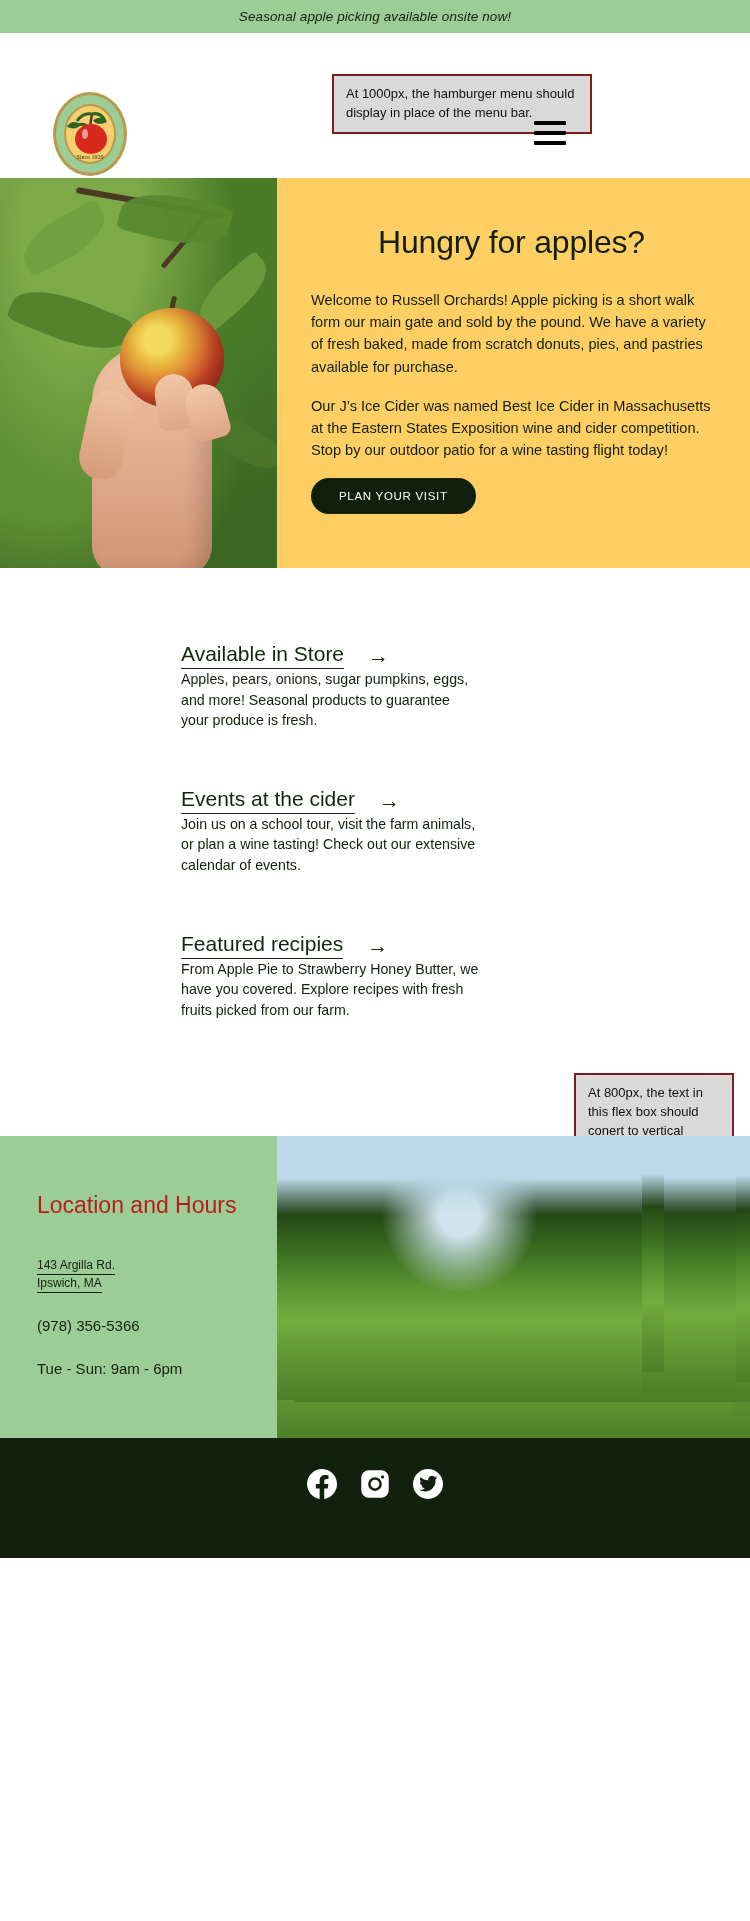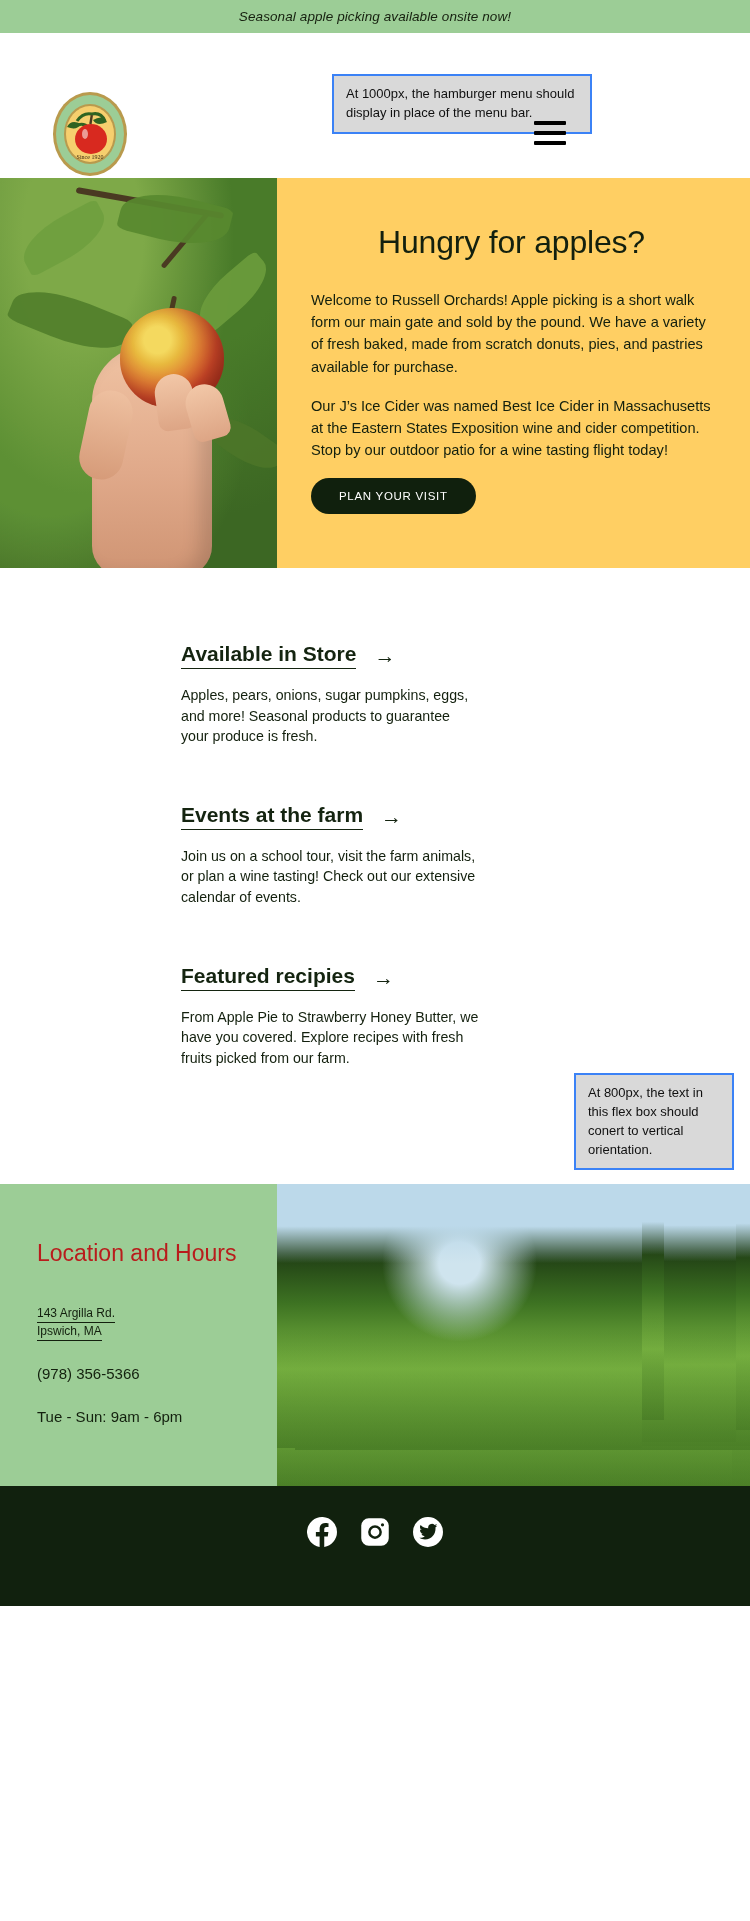--- a/index.html
+++ b/index.html
@@ -35,21 +35,21 @@
   .logo {
     position: absolute;
     left: 51px;
     top: 58px;
     width: 78px;
     height: 86px;
   }
   .annotation {
     position: absolute;
     background: #d9d9d9;
-    border: 2px solid #3b82f6;
+    border: 2px solid #7f1d1d;
     padding: 9px 12px;
     font-size: 13px;
     line-height: 1.45;
     color: #111;
   }
   .annot-menu {
     left: 332px;
     top: 41px;
     width: 260px;
   }
@@ -189,25 +189,23 @@
   .mid {
     position: relative;
     padding: 74px 0 60px 0;
     background: #ffffff;
   }
   .mid-block { margin-left: 181px; max-width: 300px; margin-bottom: 56px; }
   .mid-block:last-of-type { margin-bottom: 0; }
   .mid-head {
     display: inline-flex;
     align-items: center;
-    gap: 18px;
-    margin-bottom: 16px;
+    gap: 24px;
     text-decoration: none;
     cursor: pointer;
-    font-weight: bold;
   }
   .mid-head-text {
     font-size: 21px;
     color: #142410;
     border-bottom: 1.6px solid #142410;
     padding-bottom: 2px;
     white-space: nowrap;
   }
   .mid-arrow { font-size: 21px; color: #142410; line-height: 1; }
   .mid-body {
@@ -357,21 +355,21 @@
   <div class="mid-block">
     <a class="mid-head">
       <span class="mid-head-text">Available in Store</span>
       <span class="mid-arrow">→</span>
     </a>
     <p class="mid-body">Apples, pears, onions, sugar pumpkins, eggs, and more! Seasonal products to guarantee your produce is fresh.</p>
   </div>
 
   <div class="mid-block">
     <a class="mid-head">
-      <span class="mid-head-text">Events at the farm</span>
+      <span class="mid-head-text">Events at the cider</span>
       <span class="mid-arrow">→</span>
     </a>
     <p class="mid-body">Join us on a school tour, visit the farm animals, or plan a wine tasting! Check out our extensive calendar of events.</p>
   </div>
 
   <div class="mid-block">
     <a class="mid-head">
       <span class="mid-head-text">Featured recipies</span>
       <span class="mid-arrow">→</span>
     </a>

